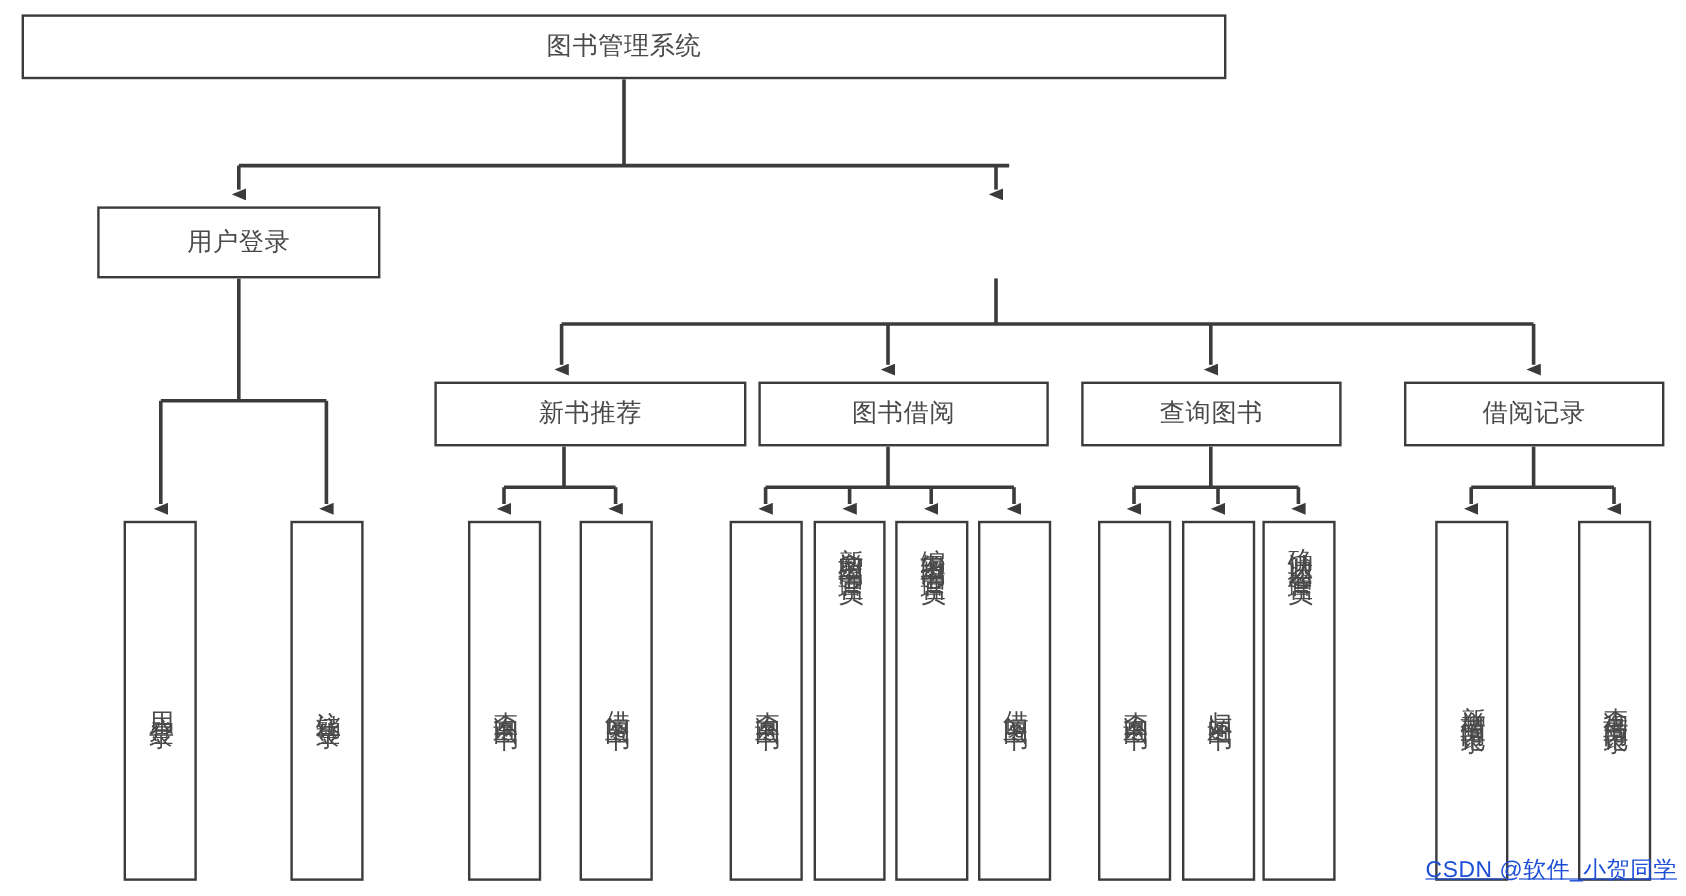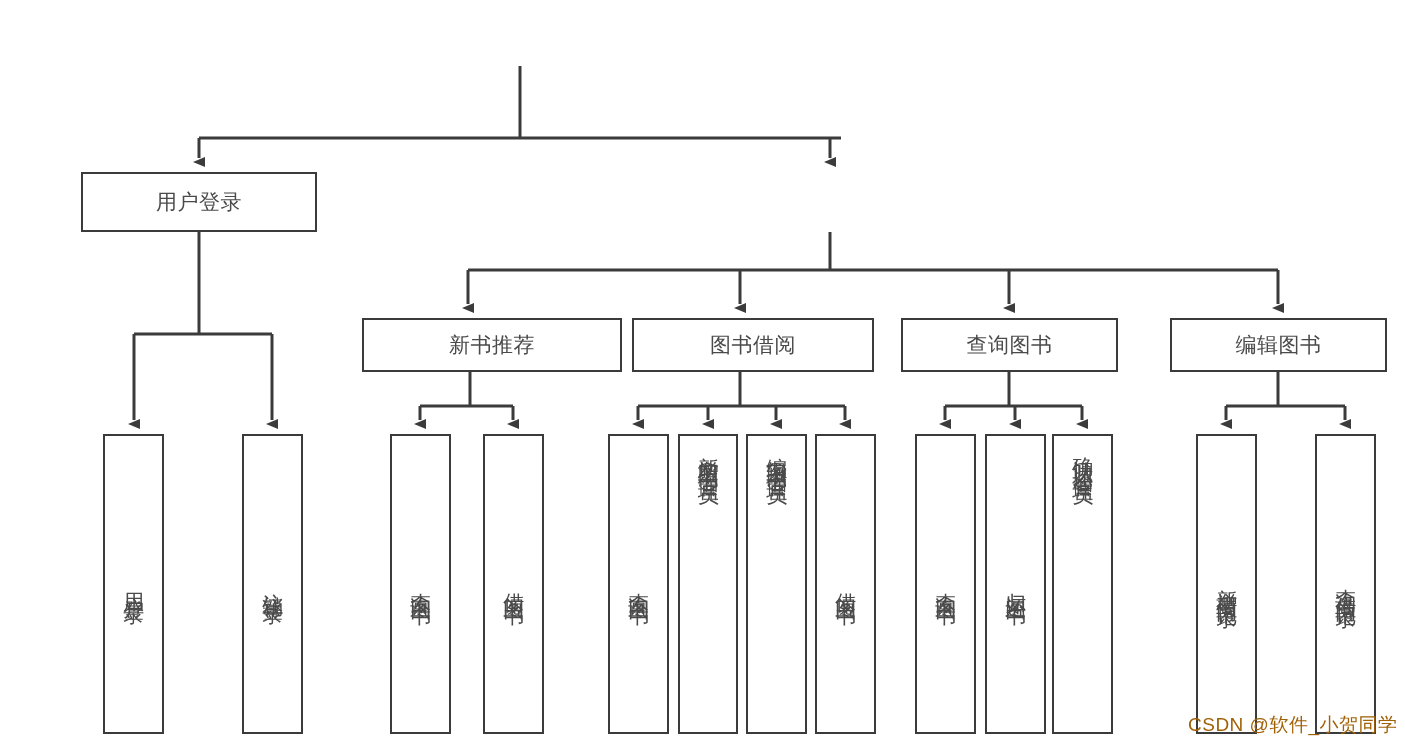--- a/index.html
+++ b/index.html
@@ -49,23 +49,24 @@
     padding-bottom: 4px;
   }
   .node.vertical.topalign {
     justify-content: flex-start;
   }
   .watermark {
     position: absolute;
     left: 1188px;
     top: 712px;
     font-size: 19px;
-    color: #a16207;
+    color: #1d4ed8;
     white-space: nowrap;
     letter-spacing: 0.5px;
+    text-decoration: underline;
   }
 </style>
 </head>
 <body>
 
 <div id="canvas">
 
   <svg id="edges" viewBox="0 0 1405 747" xmlns="http://www.w3.org/2000/svg">
     <defs>
       <marker id="arrow" markerWidth="10" markerHeight="12" refX="1" refY="6" orient="auto" markerUnits="userSpaceOnUse">
@@ -109,27 +110,28 @@
       <path d="M1015,406 L1015,420" marker-end="url(#arrow)"></path>
       <path d="M1082,406 L1082,420" marker-end="url(#arrow)"></path>
 
       <path d="M1278,372 L1278,406"></path>
       <path d="M1226,406 L1345,406"></path>
       <path d="M1226,406 L1226,420" marker-end="url(#arrow)"></path>
       <path d="M1345,406 L1345,420" marker-end="url(#arrow)"></path>
     </g>
   </svg>
 
+  <div class="node" id="node-root" style="left: 18px; top: 12px; width: 1004px; height: 54px;">图书管理系统</div>
 
   <div class="node" id="node-l1-0" style="left: 81px; top: 172px; width: 236px; height: 60px;">用户登录</div>
 
   <div class="node" id="node-l2-0" style="left: 362px; top: 318px; width: 260px; height: 54px;">新书推荐</div>
   <div class="node" id="node-l2-1" style="left: 632px; top: 318px; width: 242px; height: 54px;">图书借阅</div>
   <div class="node" id="node-l2-2" style="left: 901px; top: 318px; width: 217px; height: 54px;">查询图书</div>
-  <div class="node" id="node-l2-3" style="left: 1170px; top: 318px; width: 217px; height: 54px;">编辑图书</div>
+  <div class="node" id="node-l2-3" style="left: 1170px; top: 318px; width: 217px; height: 54px;">借阅记录</div>
 
   <div class="node vertical" id="node-leaf-0" style="left: 103px; top: 434px; width: 61px; height: 300px;">用户登录</div>
   <div class="node vertical" id="node-leaf-1" style="left: 242px; top: 434px; width: 61px; height: 300px;">注销登录</div>
   <div class="node vertical" id="node-leaf-2" style="left: 390px; top: 434px; width: 61px; height: 300px;">查询图书</div>
   <div class="node vertical" id="node-leaf-3" style="left: 483px; top: 434px; width: 61px; height: 300px;">借阅图书</div>
   <div class="node vertical" id="node-leaf-4" style="left: 608px; top: 434px; width: 61px; height: 300px;">查询图书</div>
   <div class="node vertical topalign" id="node-leaf-5" style="left: 678px; top: 434px; width: 60px; height: 300px;">新增图书（管理员）</div>
   <div class="node vertical topalign" id="node-leaf-6" style="left: 746px; top: 434px; width: 61px; height: 300px;">编辑图书（管理员）</div>
   <div class="node vertical" id="node-leaf-7" style="left: 815px; top: 434px; width: 61px; height: 300px;">借阅图书</div>
   <div class="node vertical" id="node-leaf-8" style="left: 915px; top: 434px; width: 61px; height: 300px;">查询图书</div>

